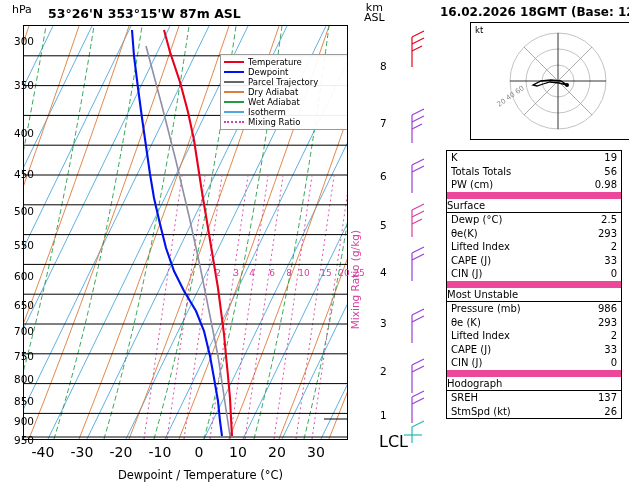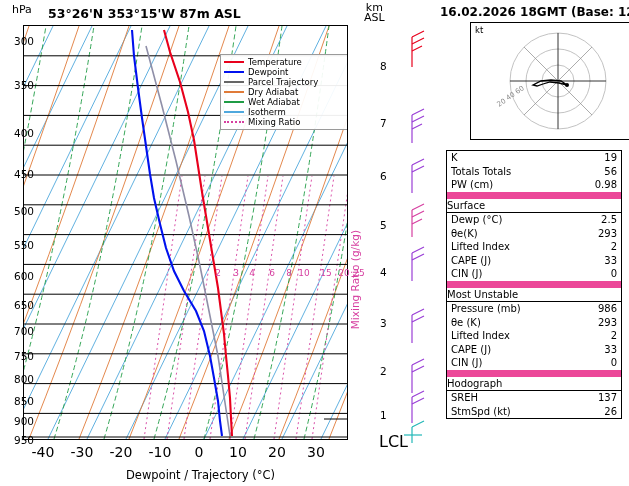--- a/index.html
+++ b/index.html
@@ -188,21 +188,21 @@
 
     <div class="xtick" style="left:43px">-40</div>
     <div class="xtick" style="left:82px">-30</div>
     <div class="xtick" style="left:121px">-20</div>
     <div class="xtick" style="left:160px">-10</div>
     <div class="xtick" style="left:199px">0</div>
     <div class="xtick" style="left:238px">10</div>
     <div class="xtick" style="left:277px">20</div>
     <div class="xtick" style="left:316px">30</div>
 
-    <div class="xaxis-title">Dewpoint / Trajectory (°C)</div>
+    <div class="xaxis-title">Dewpoint / Temperature (°C)</div>
 
     <div class="kmtick" style="left:380px;top:66px">8</div>
     <div class="kmtick" style="left:380px;top:123px">7</div>
     <div class="kmtick" style="left:380px;top:176px">6</div>
     <div class="kmtick" style="left:380px;top:225px">5</div>
     <div class="kmtick" style="left:380px;top:272px">4</div>
     <div class="kmtick" style="left:380px;top:323px">3</div>
     <div class="kmtick" style="left:380px;top:371px">2</div>
     <div class="kmtick" style="left:380px;top:415px">1</div>
     <div class="lcl-lab" style="left:379px;top:432px">LCL</div>

